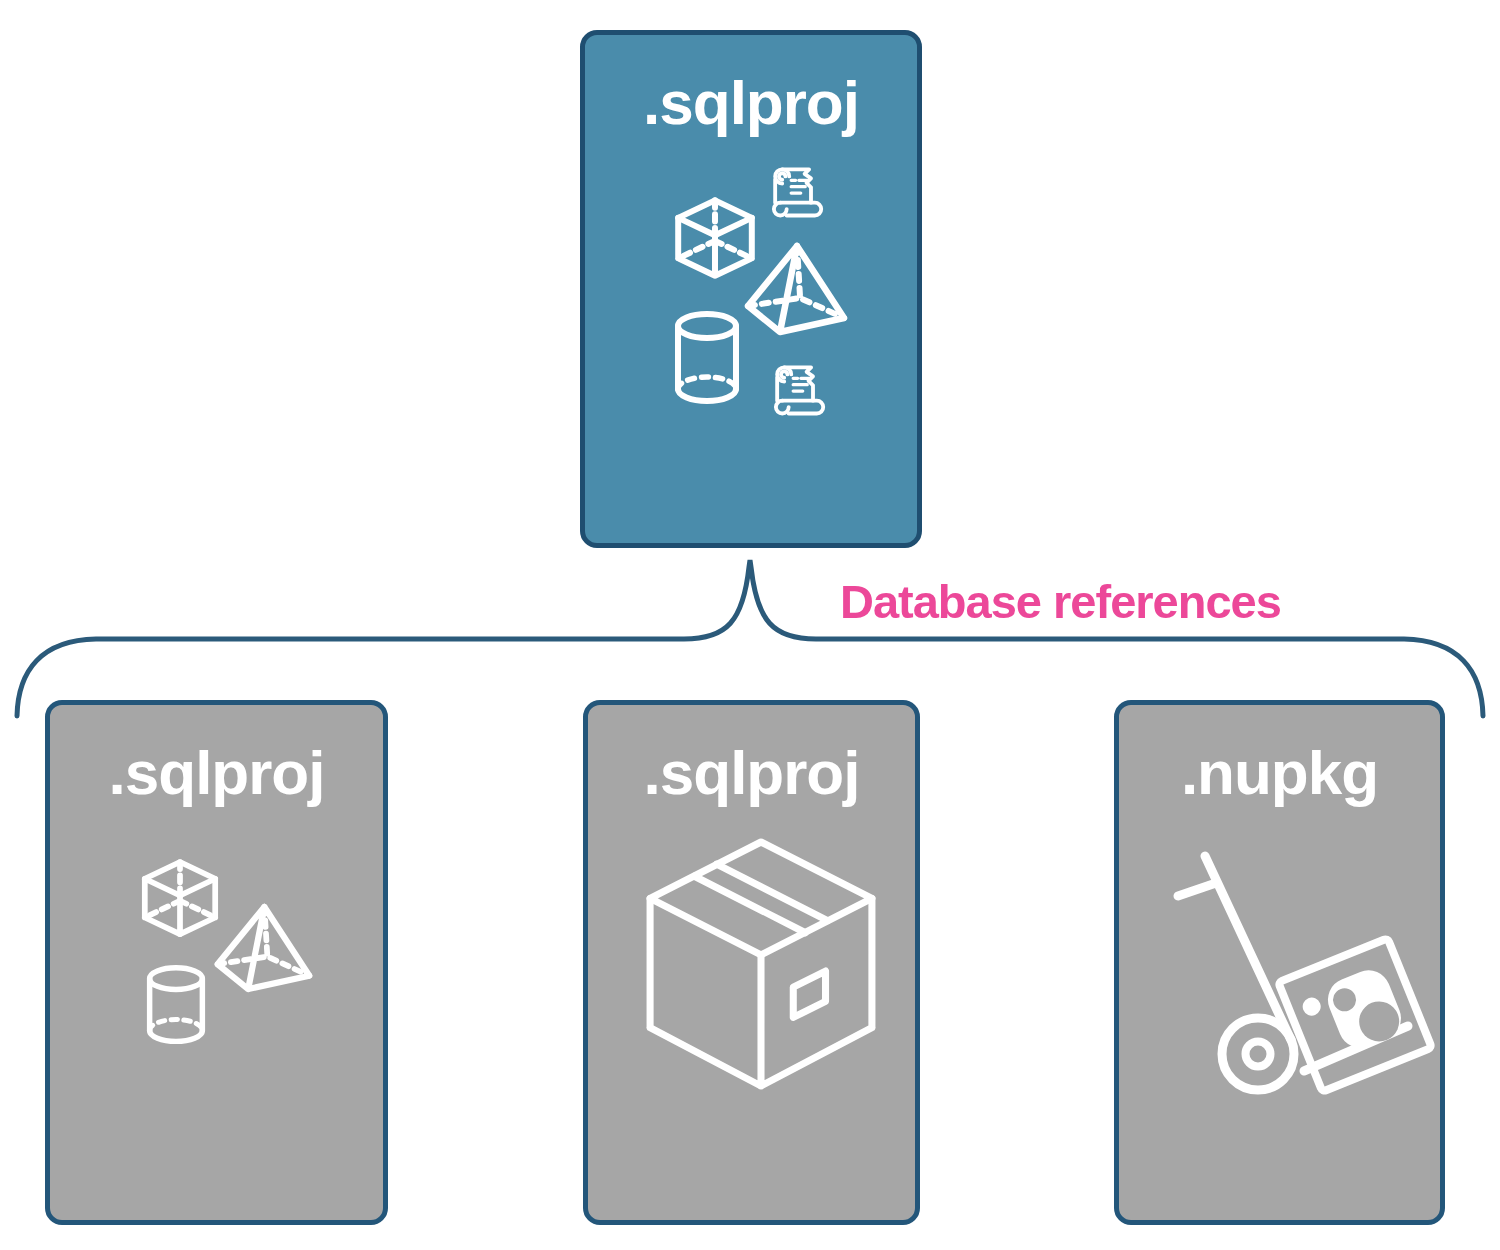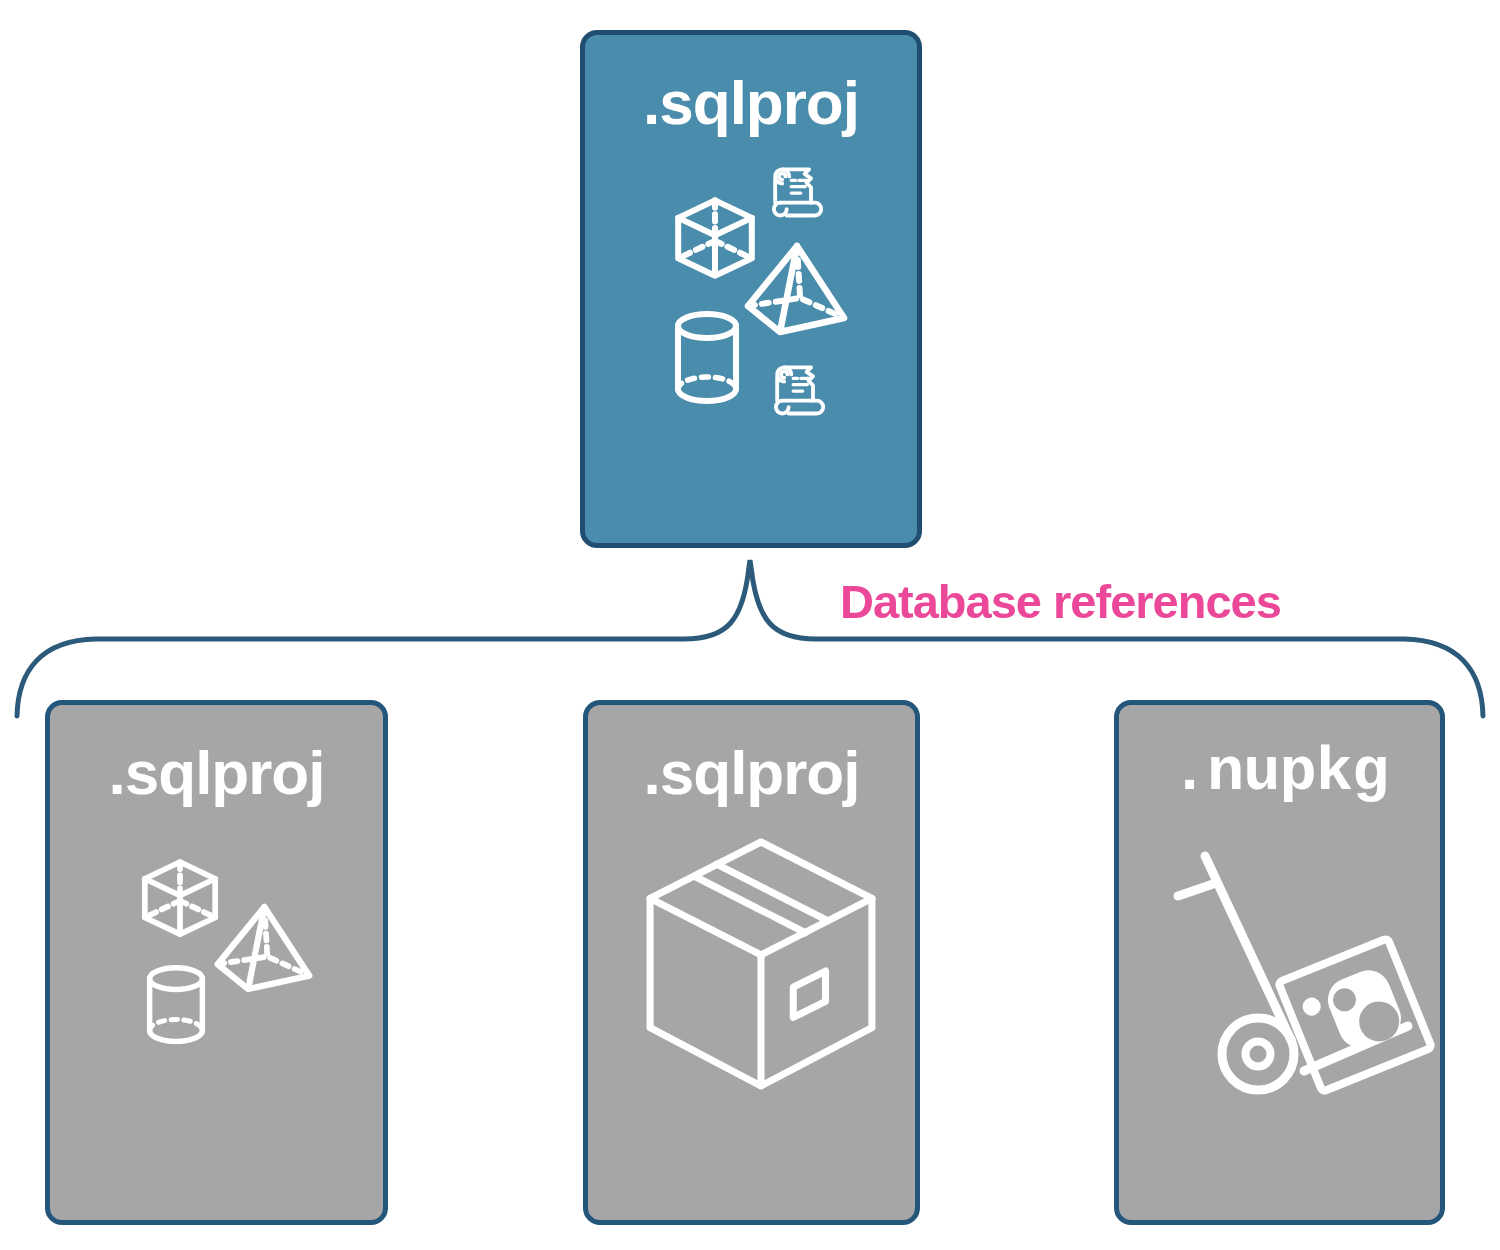--- a/index.html
+++ b/index.html
@@ -121,21 +121,21 @@
     <div class="icon" style="left:52px;top:128px;width:242px;height:264px;">
       <svg width="242" height="264" viewBox="0 0 240 260">
         <path class="stroke" stroke-width="7" d="M 120 8 L 230 64 L 120 120 L 10 64 Z"></path>
         <path class="stroke" stroke-width="7" d="M 10 64 V 192 M 230 64 V 192 M 120 120 V 250 M 10 192 L 120 250 L 230 192"></path>
         <path class="stroke" stroke-width="7" d="M 76 30 L 186 86 M 54 42 L 164 98"></path>
         <path class="stroke" stroke-width="7" d="M 152 152 L 184 136 L 184 166 L 152 182 Z"></path>
       </svg>
     </div>
   </div>
 
-  <div class="node child" style="left:1114px;top:700px;width:331px;height:525px;font-family:Liberation Mono, monospace;">
+  <div class="node child" style="left:1114px;top:700px;width:331px;height:525px;">
     <div class="node-label">.nupkg</div>
 
     <div class="icon" style="left:55px;top:145px;width:250px;height:245px;">
       <svg width="250" height="245" viewBox="0 0 250 245">
 
         <path class="stroke" stroke-width="9" d="M 31 6 L 117 190"></path>
         <path class="stroke" stroke-width="9" d="M 4 46 L 42 33"></path>
 
         <path class="stroke" stroke-width="9" d="M 130 221 L 234 176"></path>
 

